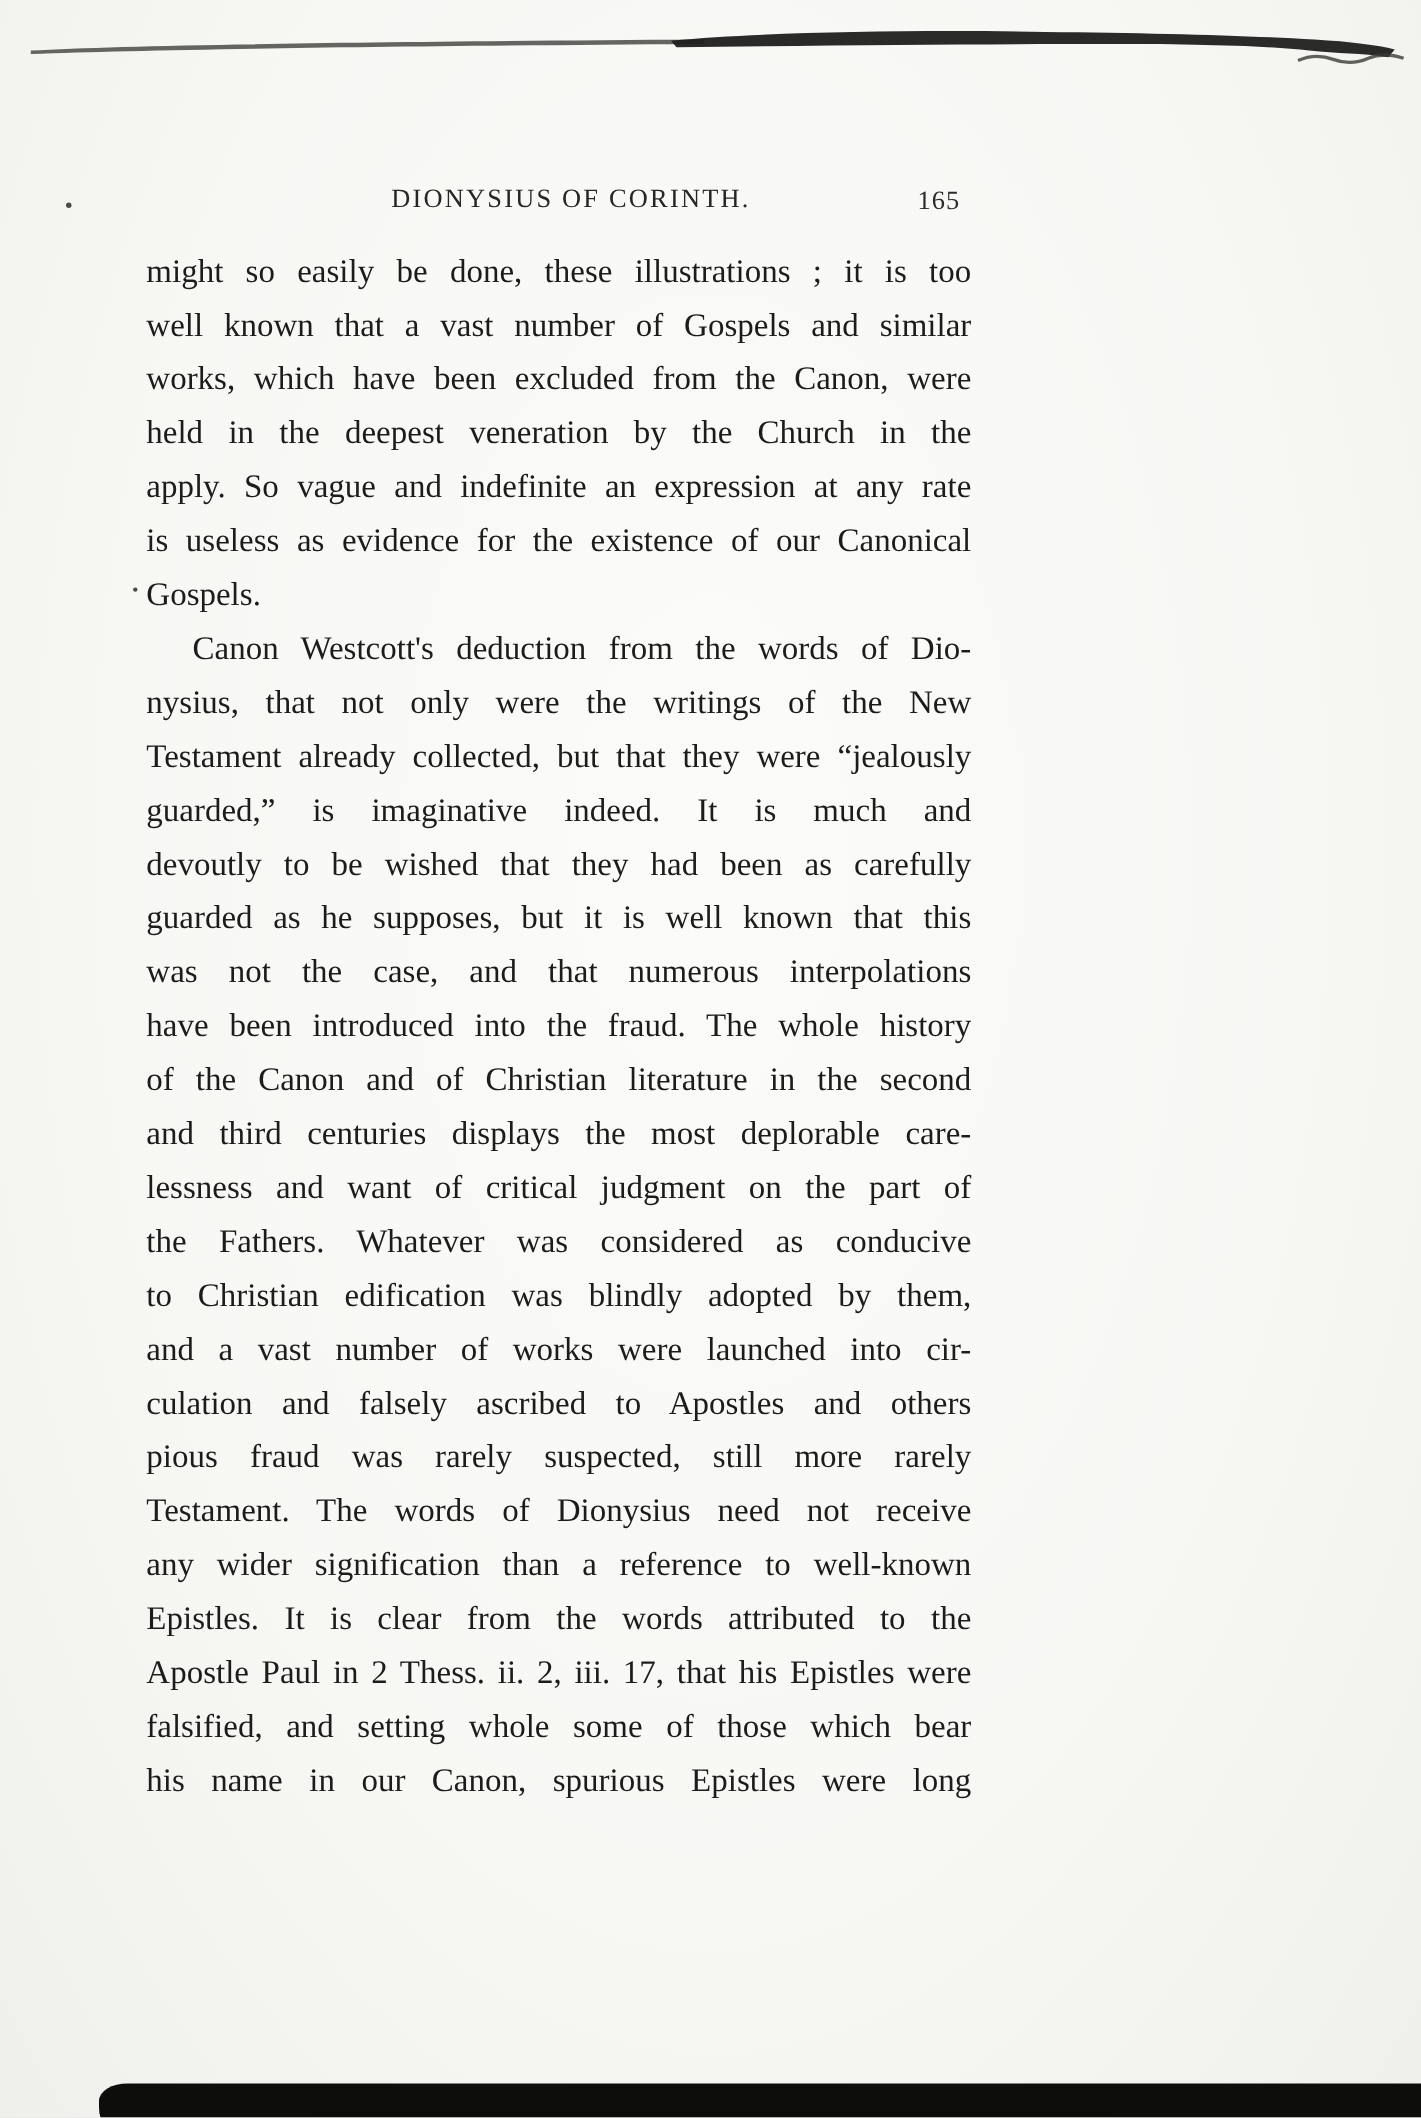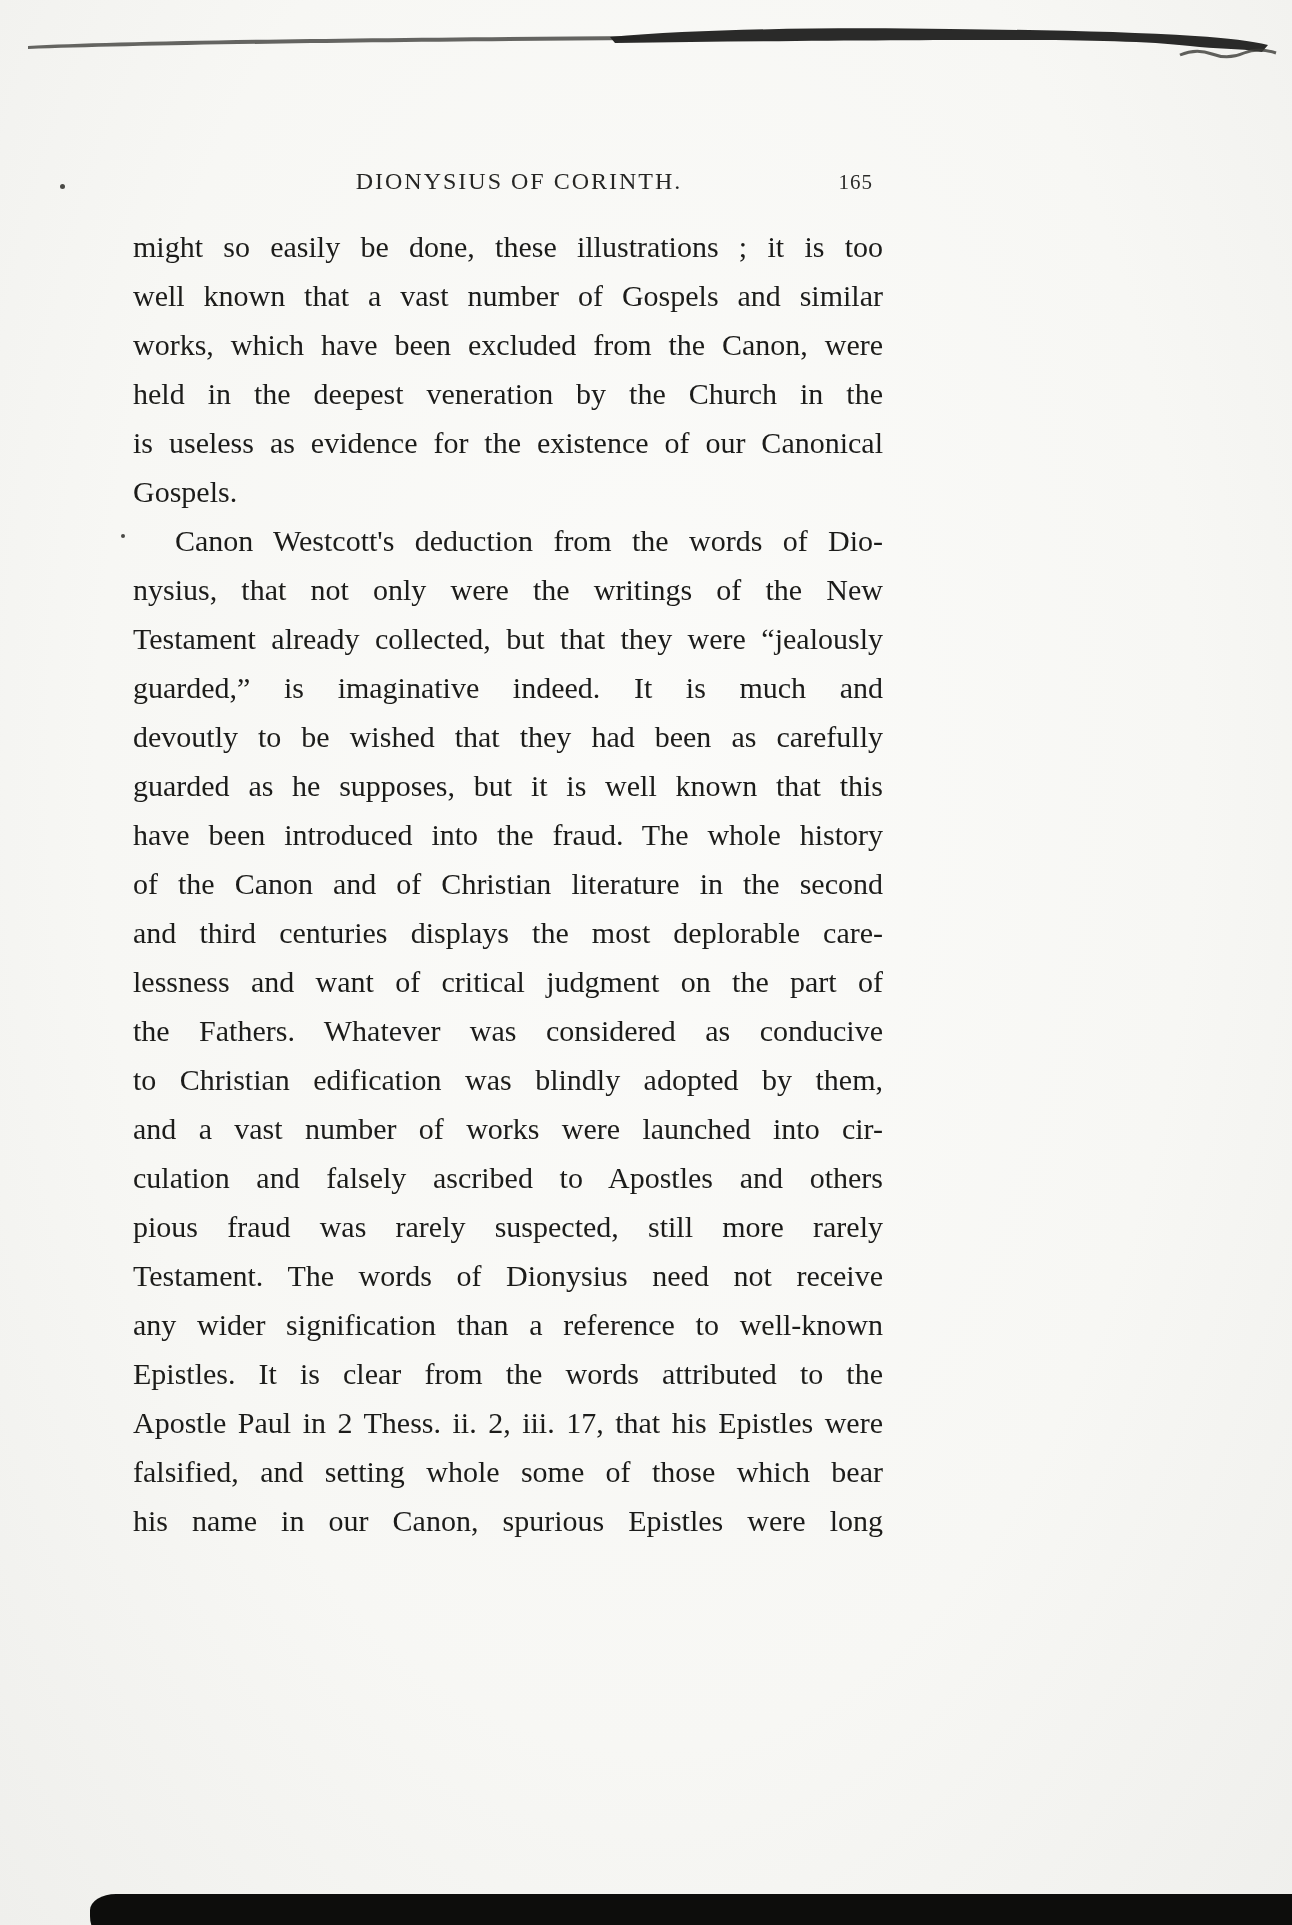--- a/index.html
+++ b/index.html
@@ -57,21 +57,21 @@
     text-align: center;
     font-size: 24px;
     letter-spacing: 2px;
     color: #262624;
     padding-left: 20px;
   }
   .page-number {
     position: absolute;
     right: 12px;
     top: 2px;
-    font-size: 21px;
+    font-size: 24px;
     letter-spacing: 1px;
     color: #2b2b29;
   }
 
   
   .text-block {
     position: absolute;
     top: 222px;
     left: 133px;
     width: 750px;
@@ -105,30 +105,32 @@
     <span class="running-title">DIONYSIUS OF CORINTH.</span>
     <span class="page-number">165</span>
   </div>
 
   <div class="text-block" id="text-block">
       <div>
         <div class="line">might so easily be done, these illustrations ; it is too</div>
         <div class="line">well known that a vast number of Gospels and similar</div>
         <div class="line">works, which have been excluded from the Canon, were</div>
         <div class="line">held in the deepest veneration by the Church in the</div>
+        <div class="line">apply. So vague and indefinite an expression at any rate</div>
         <div class="line">is useless as evidence for the existence of our Canonical</div>
         <div class="line last-left">Gospels.</div>
       </div>
       <div>
         <div class="line indent">Canon Westcott's deduction from the words of Dio-</div>
         <div class="line">nysius, that not only were the writings of the New</div>
         <div class="line">Testament already collected, but that they were “jealously</div>
         <div class="line">guarded,” is imaginative indeed. It is much and</div>
         <div class="line">devoutly to be wished that they had been as carefully</div>
         <div class="line">guarded as he supposes, but it is well known that this</div>
+        <div class="line">was not the case, and that numerous interpolations</div>
         <div class="line">have been introduced into the fraud. The whole history</div>
         <div class="line">of the Canon and of Christian literature in the second</div>
         <div class="line">and third centuries displays the most deplorable care-</div>
         <div class="line">lessness and want of critical judgment on the part of</div>
         <div class="line">the Fathers. Whatever was considered as conducive</div>
         <div class="line">to Christian edification was blindly adopted by them,</div>
         <div class="line">and a vast number of works were launched into cir-</div>
         <div class="line">culation and falsely ascribed to Apostles and others</div>
         <div class="line">pious fraud was rarely suspected, still more rarely</div>
         <div class="line">Testament. The words of Dionysius need not receive</div>

